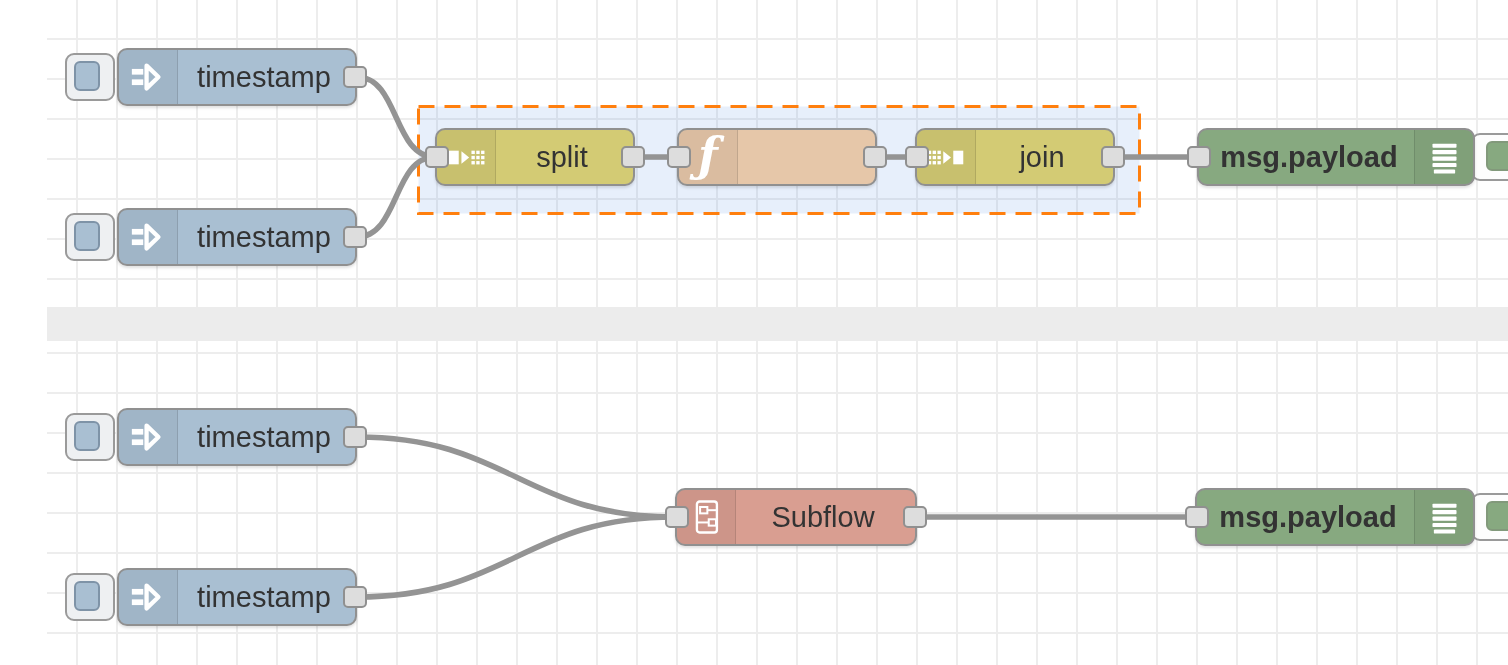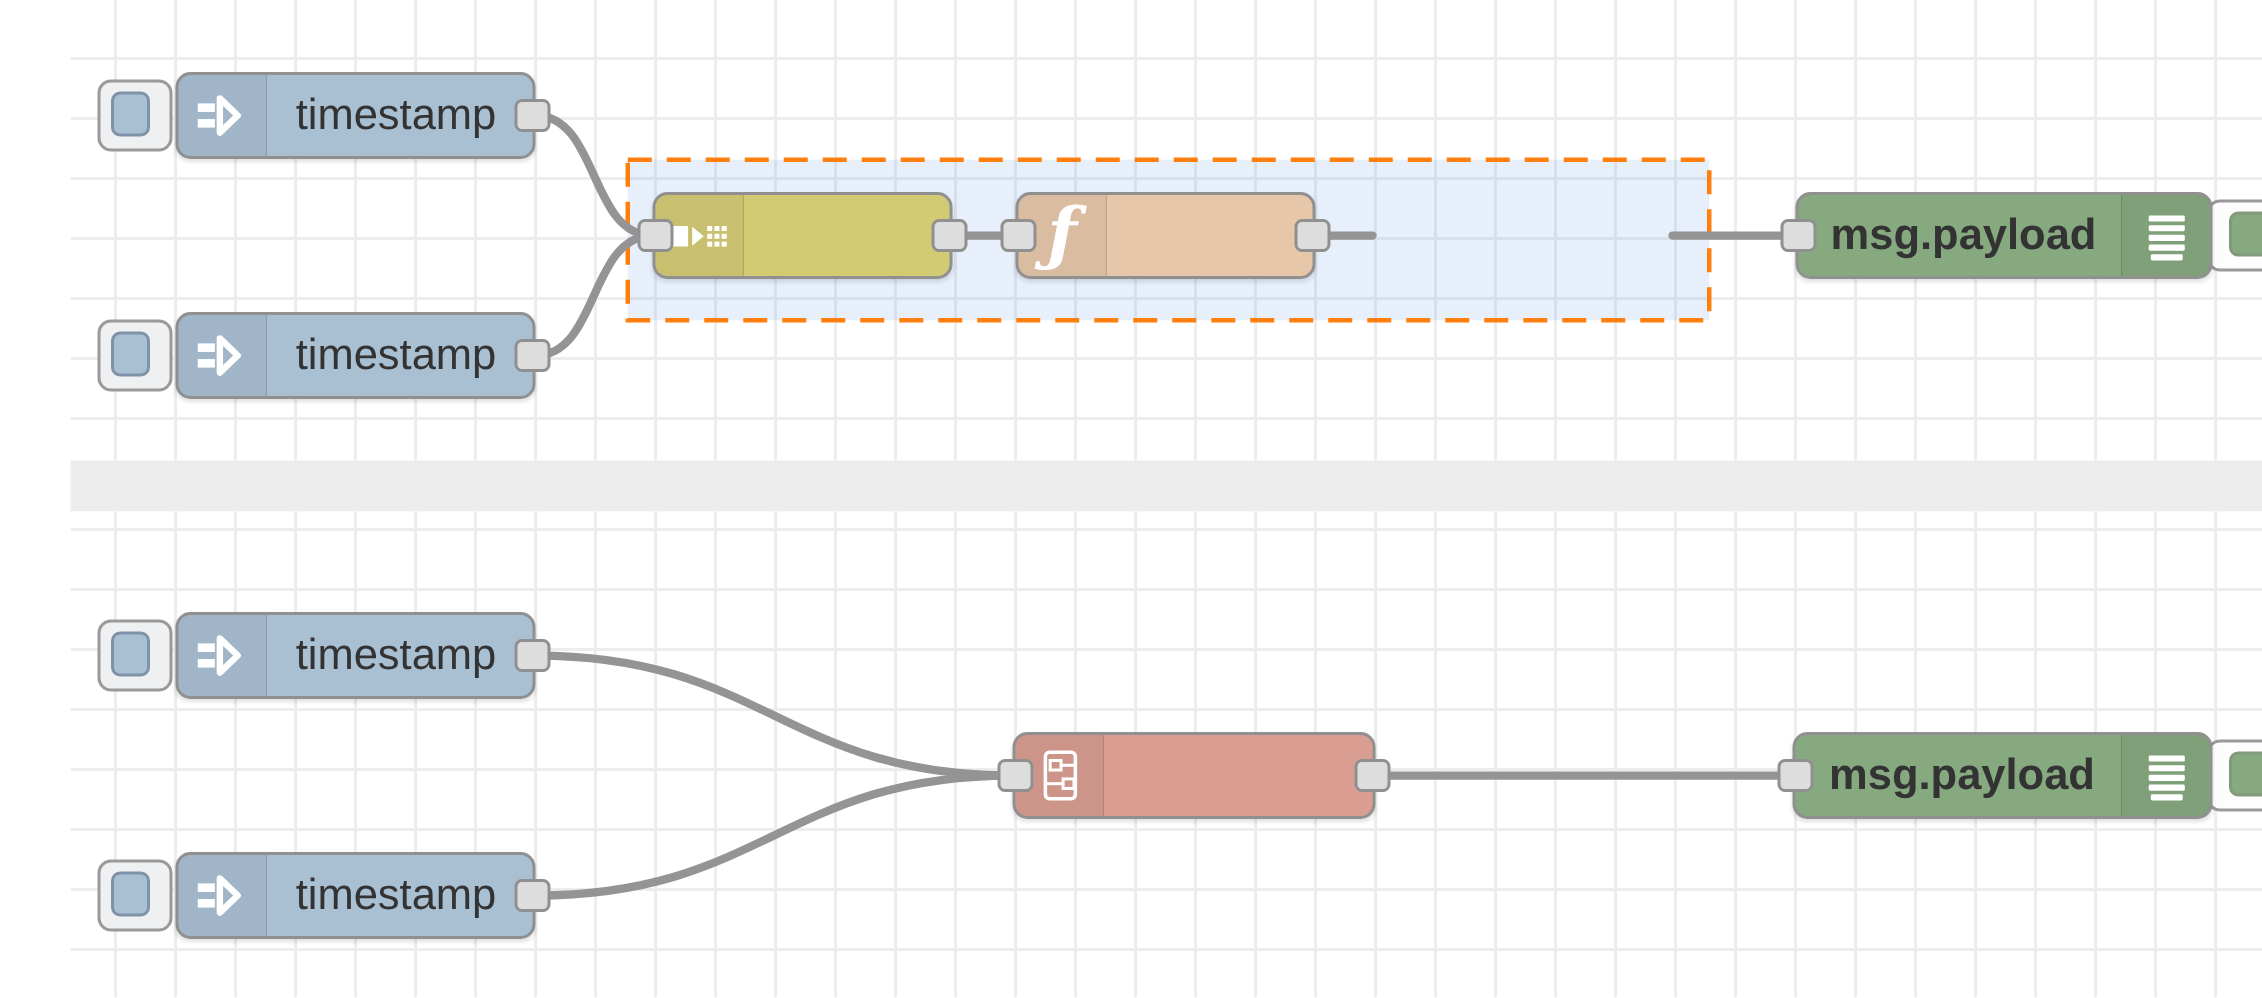--- a/index.html
+++ b/index.html
@@ -135,33 +135,56 @@
             <rect x="38.6" y="12.5" width="3.7" height="3.7"></rect>
           <rect x="28" y="18.2" width="3.7" height="3.7"></rect>
             <rect x="33.3" y="18.2" width="3.7" height="3.7"></rect>
             <rect x="38.6" y="18.2" width="3.7" height="3.7"></rect>
           <rect x="28" y="23.9" width="3.7" height="3.7"></rect>
             <rect x="33.3" y="23.9" width="3.7" height="3.7"></rect>
             <rect x="38.6" y="23.9" width="3.7" height="3.7"></rect>
         </g>
       </svg>
     </div>
+    <div class="node-label after-icon">split</div>
     <div class="port port-in"></div>
     <div class="port port-out"></div>
   </div>
 
   <div class="node node-function" style="left:630px;top:128px;width:200px;">
     <div class="icon-area left">
       <div class="fn-glyph">ƒ</div>
     </div>
     <div class="node-label after-icon"></div>
     <div class="port port-in"></div>
     <div class="port port-out"></div>
   </div>
 
+  <div class="node node-join" style="left:868px;top:128px;width:200px;">
+    <div class="icon-area left">
+      <svg viewBox="0 0 44 40" width="40" height="37">
+        <g fill="#fff">
+          <rect x="2" y="12.5" width="3.7" height="3.7"></rect>
+            <rect x="7.3" y="12.5" width="3.7" height="3.7"></rect>
+            <rect x="12.6" y="12.5" width="3.7" height="3.7"></rect>
+          <rect x="2" y="18.2" width="3.7" height="3.7"></rect>
+            <rect x="7.3" y="18.2" width="3.7" height="3.7"></rect>
+            <rect x="12.6" y="18.2" width="3.7" height="3.7"></rect>
+          <rect x="2" y="23.9" width="3.7" height="3.7"></rect>
+            <rect x="7.3" y="23.9" width="3.7" height="3.7"></rect>
+            <rect x="12.6" y="23.9" width="3.7" height="3.7"></rect>
+        </g>
+        <path d="M19 13 L27.5 20 L19 27 Z" fill="#fff"></path>
+        <rect x="30" y="12.5" width="11" height="15" fill="#fff"></rect>
+      </svg>
+    </div>
+    <div class="node-label after-icon">join</div>
+    <div class="port port-in"></div>
+    <div class="port port-out"></div>
+  </div>
 
   <div class="node node-debug" style="left:1150px;top:128px;width:278px;">
     <div class="icon-area right">
       <svg viewBox="0 0 40 40" width="37" height="37">
         <g fill="#fff">
           <rect x="7" y="5" width="26" height="4.4" rx="1"></rect>
           <rect x="7" y="12" width="26" height="4.4" rx="1"></rect>
           <rect x="7" y="19" width="26" height="4.4" rx="1"></rect>
           <rect x="7" y="26" width="26" height="4.4" rx="1"></rect>
           <rect x="8.5" y="33" width="23" height="4.4" rx="1"></rect>
@@ -199,20 +222,21 @@
   <div class="node node-subflow" style="left:628px;top:488px;width:242px;">
     <div class="icon-area left">
       <svg viewBox="0 0 44 40" width="40" height="38">
         <rect x="12" y="3" width="22" height="34" rx="3" fill="none" stroke="#fff" stroke-width="2.6"></rect>
         <rect x="15.5" y="9" width="8" height="7" fill="none" stroke="#fff" stroke-width="2.2"></rect>
         <line x1="23.5" y1="12.5" x2="34" y2="12.5" stroke="#fff" stroke-width="2.2"></line>
         <line x1="12" y1="26" x2="25" y2="26" stroke="#fff" stroke-width="2.2"></line>
         <rect x="25" y="22.5" width="8" height="7" fill="none" stroke="#fff" stroke-width="2.2"></rect>
       </svg>
     </div>
+    <div class="node-label after-icon">Subflow</div>
     <div class="port port-in"></div>
     <div class="port port-out"></div>
   </div>
 
   <div class="node node-debug" style="left:1148px;top:488px;width:280px;">
     <div class="icon-area right">
       <svg viewBox="0 0 40 40" width="37" height="37">
         <g fill="#fff">
           <rect x="7" y="5" width="26" height="4.4" rx="1"></rect>
           <rect x="7" y="12" width="26" height="4.4" rx="1"></rect>

